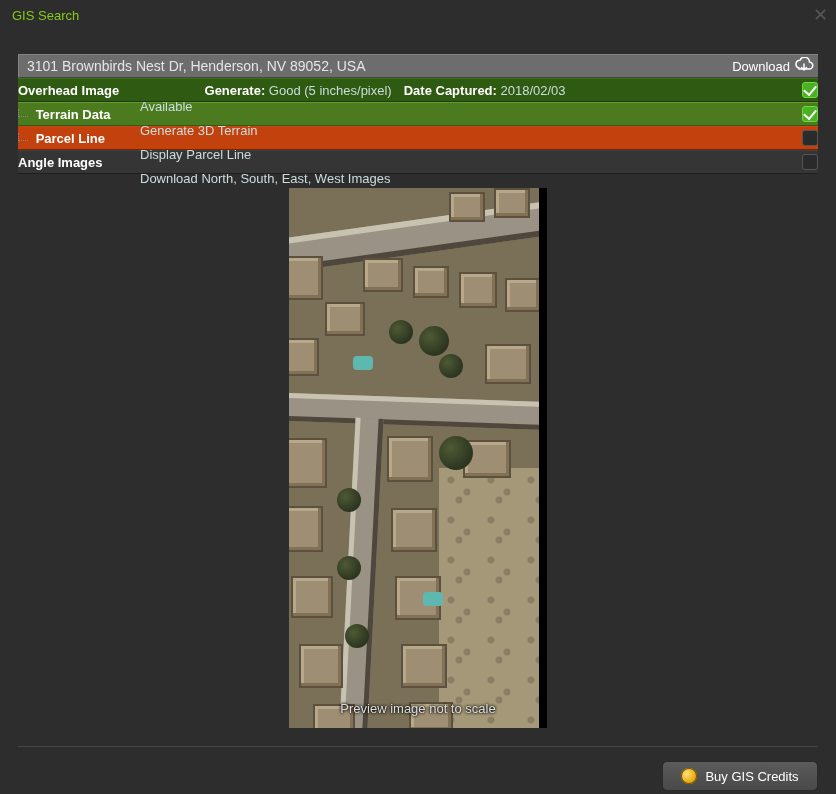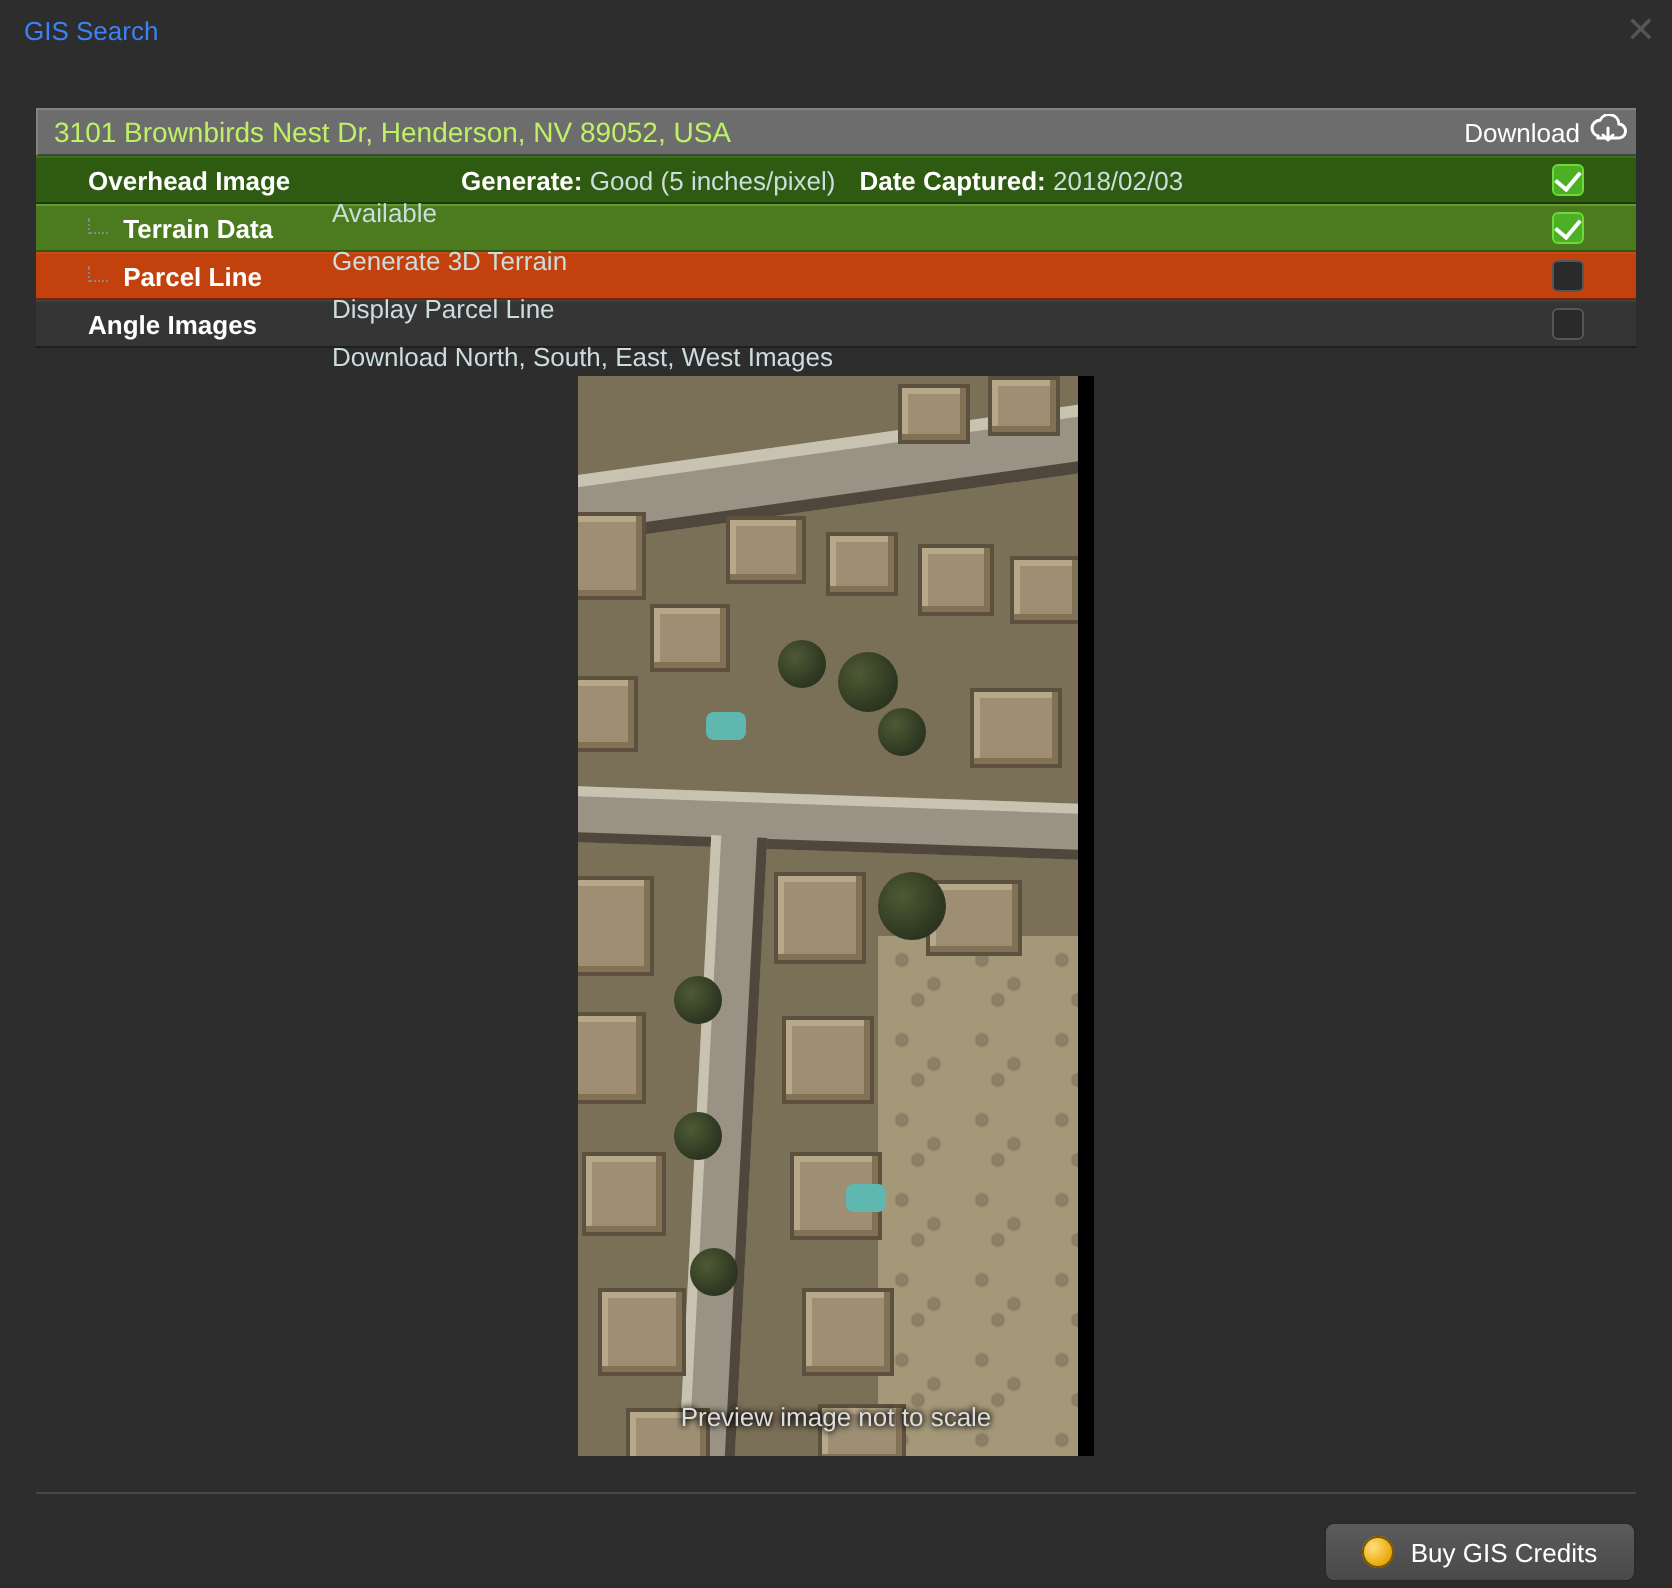--- a/index.html
+++ b/index.html
@@ -17,21 +17,21 @@
     
     .titlebar {
       display: flex;
       align-items: center;
       justify-content: space-between;
       padding: 6px 8px 8px 12px;
       background: #2d2d2d;
     }
     .titlebar .title {
       font-size: 13px;
-      color: #3b82f6;
+      color: #84cc16;
     }
     .close-x {
       font-size: 18px;
       color: #555;
       cursor: pointer;
       line-height: 1;
       user-select: none;
     }
 
     
@@ -45,42 +45,42 @@
       align-items: center;
       background: #6d6d6d;
       height: 24px;
       padding: 0 4px 0 8px;
       border-top: 1px solid #838383;
       border-left: 1px solid #838383;
       border-bottom: 1px solid #444;
     }
     .addr-row .addr {
       flex: 1;
-      color: #bef264;
+      color: #e5e5e5;
       font-size: 14px;
     }
     .download-link {
       color: #fff;
       margin-right: 4px;
       cursor: pointer;
     }
     .cloud-icon {
       display: inline-flex;
       align-items: center;
       color: #fff;
       cursor: pointer;
     }
     .cloud-icon svg { display:block; }
 
     
     .row {
       display: flex;
       align-items: center;
       height: 24px;
-      padding: 0 26px;
+      padding: 0 0;
       border-top: 1px solid rgba(255,255,255,0.05);
       border-bottom: 1px solid rgba(0,0,0,0.4);
     }
     .row-green { background: #2f5a11; border-bottom: 1px solid #1e3a0b; border-top:1px solid #3c7216;}
     .row-sel   { background: #4b7a1f; border-top:1px solid #629c2d; border-bottom:1px solid #2f5a11;}
     .row-dark  { background: #c2410c; }
     .row-grey  { background: #353535; }
 
     .col-label {
       width: 122px;

